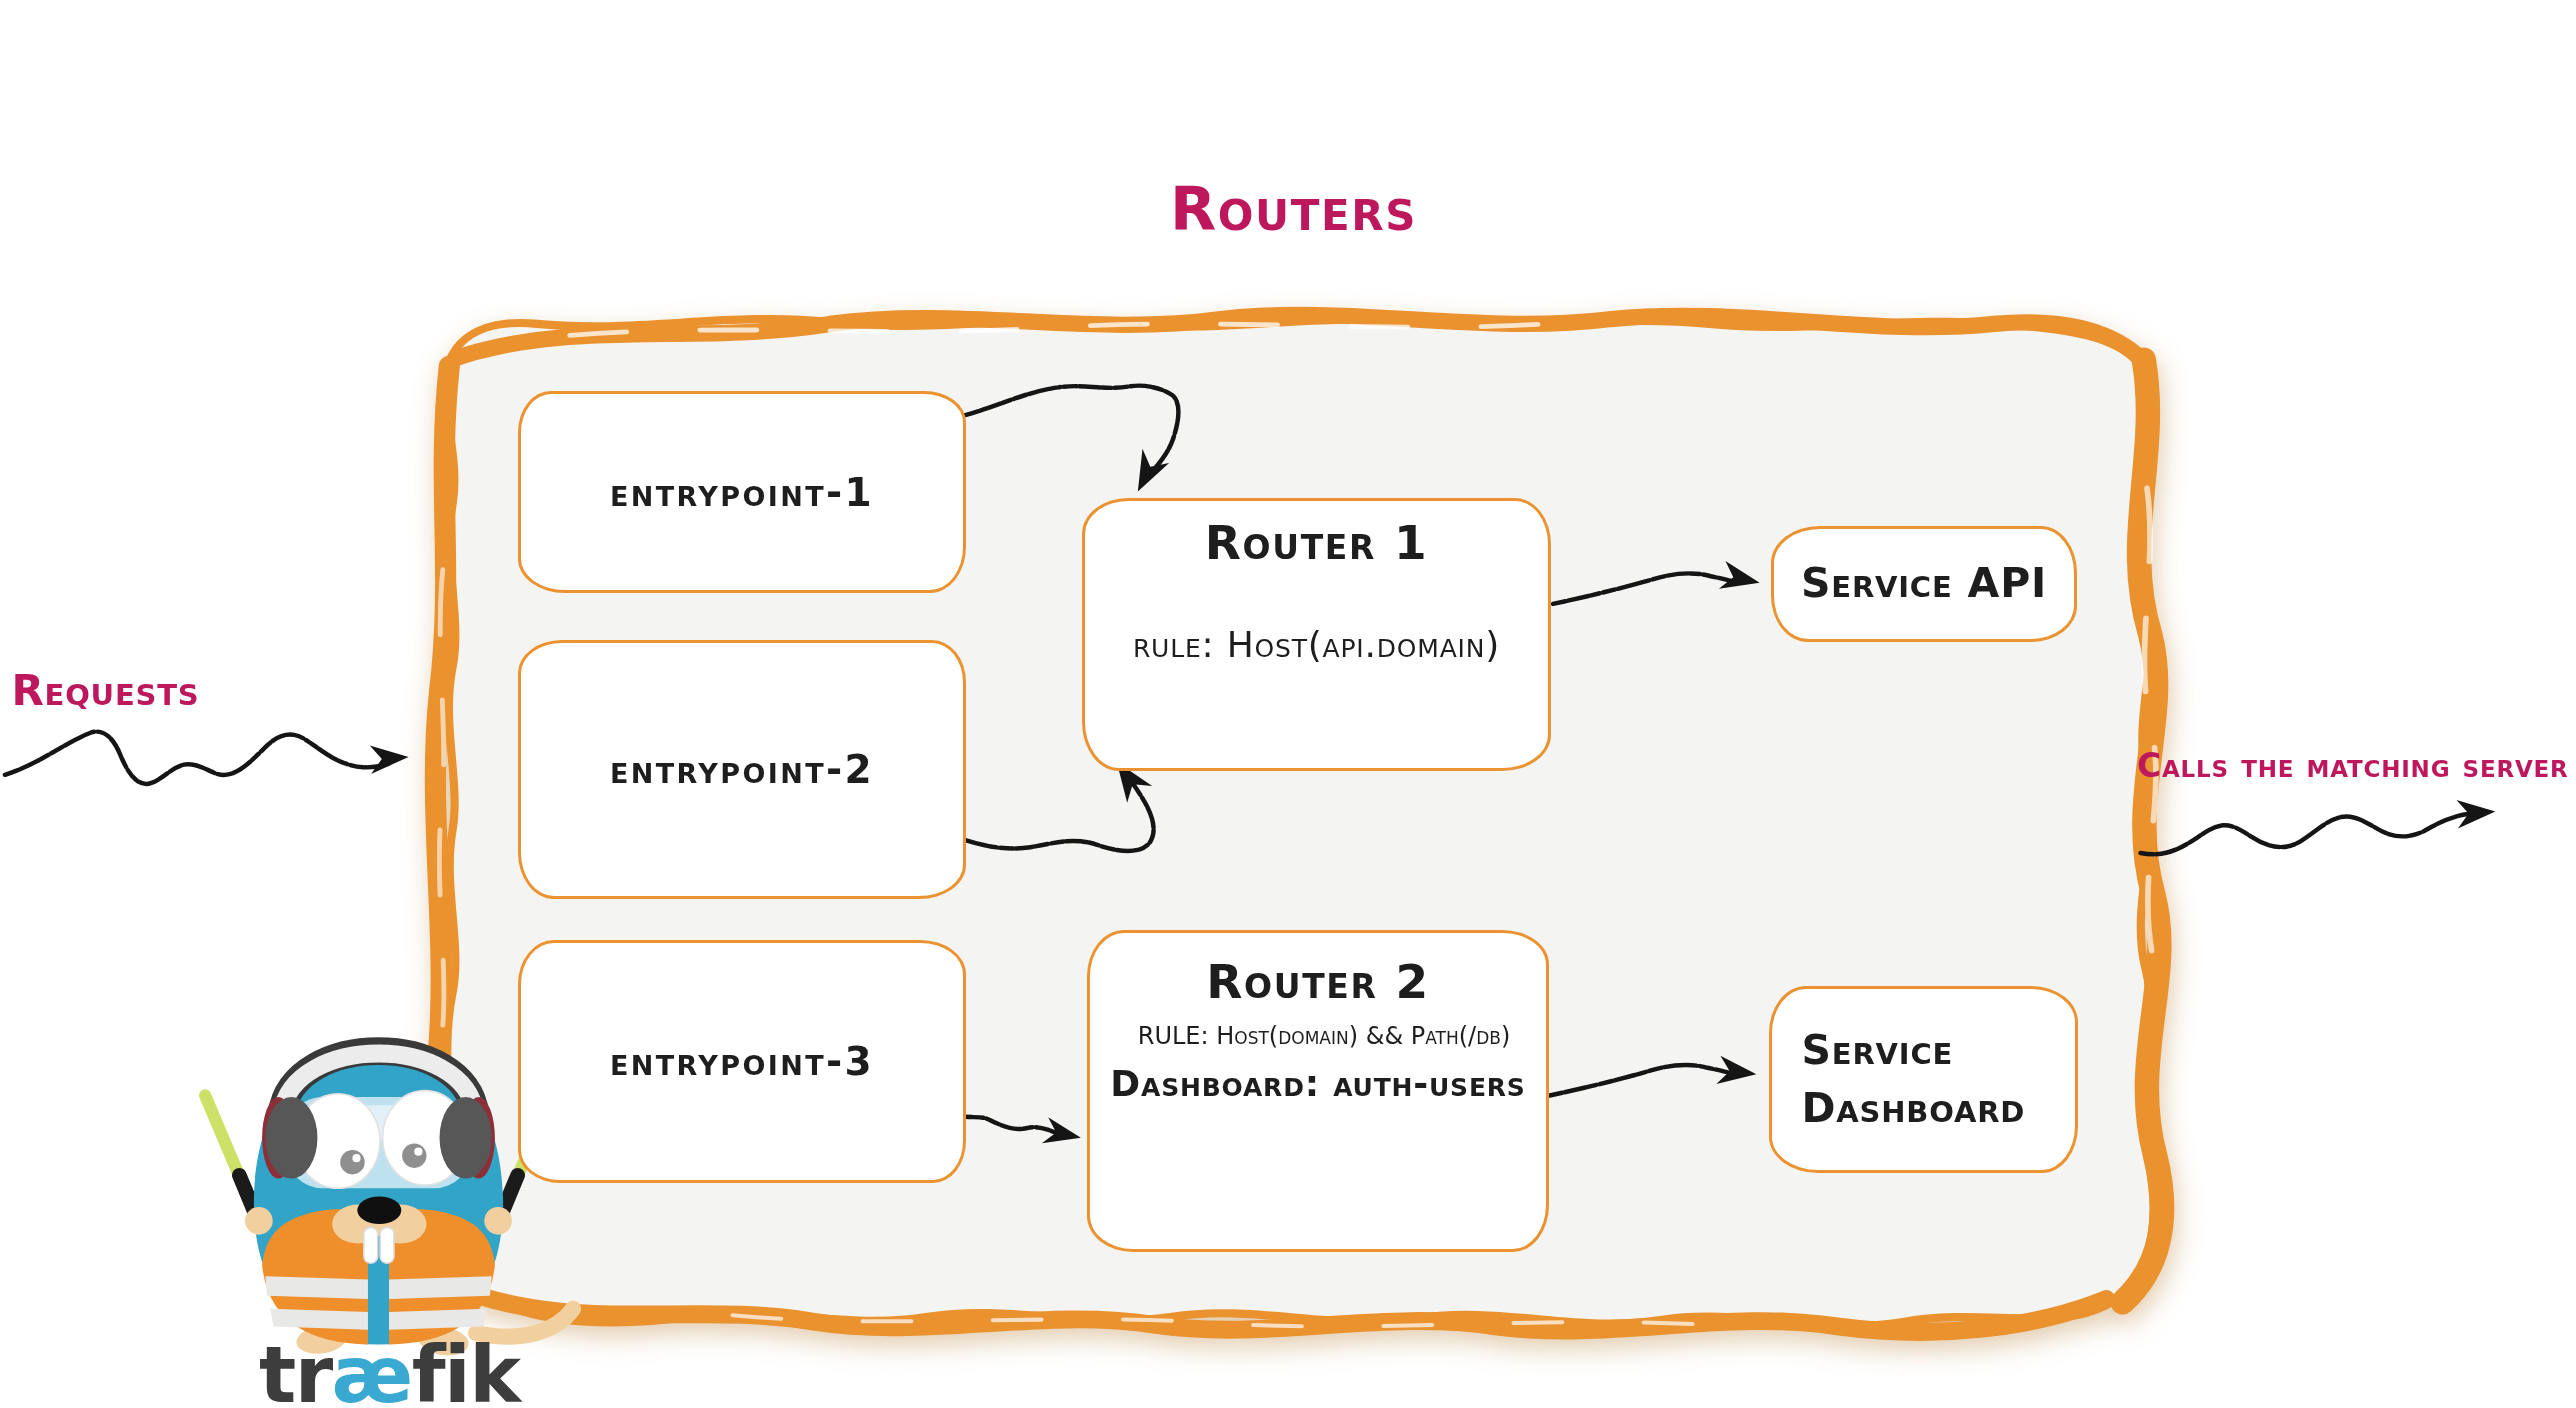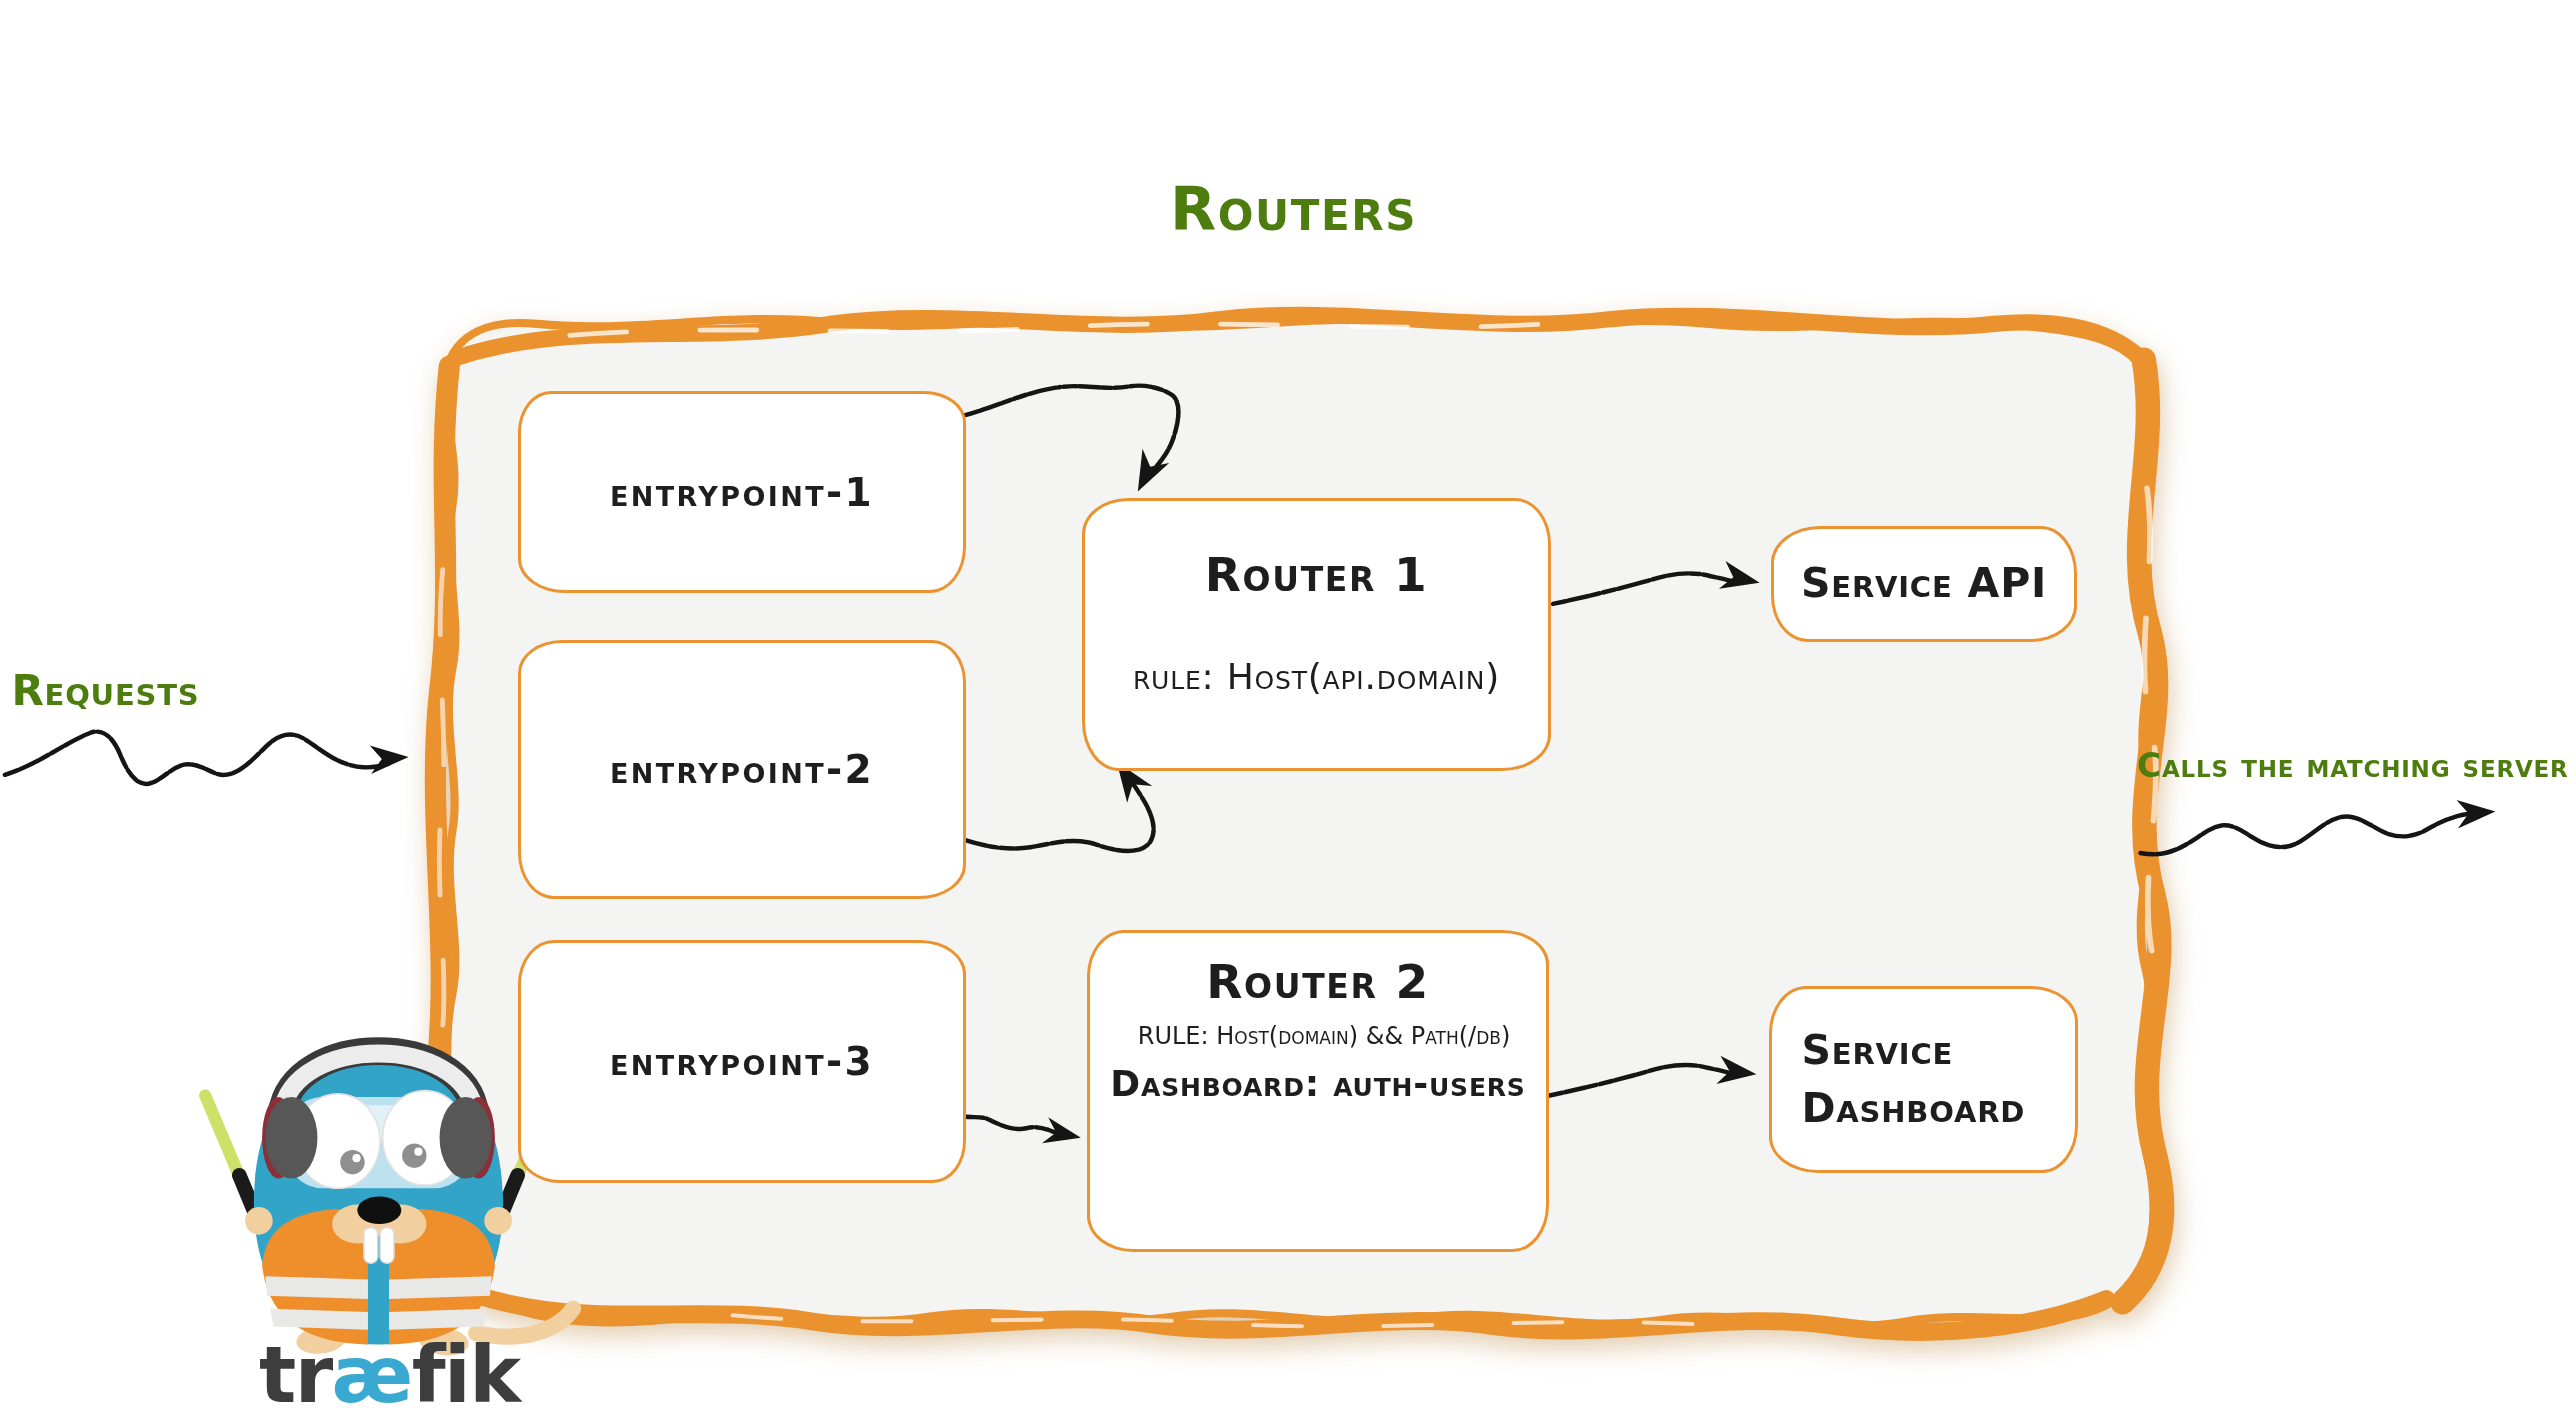--- a/index.html
+++ b/index.html
@@ -1,35 +1,35 @@
 <!DOCTYPE html>
 <html style="font-size:13px"><head>
 <meta charset="utf-8">
 <style>
   html,body{margin:0;padding:0;background:#ffffff;}
   .stage{
     position:relative;width:2576px;height:1408px;background:#ffffff;overflow:hidden;
     font-family:"DejaVu Sans",sans-serif;color:#1e1e1e;
   }
   .layer{position:absolute;left:0;top:0;}
-  .label{position:absolute;font-variant:small-caps;white-space:nowrap;color:#4d7c0f;}
+  .label{position:absolute;font-variant:small-caps;white-space:nowrap;color:#be185d;}
   .diagram-title{left:1139px;top:174px;width:309px;text-align:center;font-size:60px;font-weight:600;letter-spacing:1.6px;}
   .side-label{font-size:42px;font-weight:600;letter-spacing:0.8px;}
   .requests-label{left:11.4px;top:666px;}
   .calls-label{left:2137px;top:746px;font-size:33px;}
   .node{
     position:absolute;background:#ffffff;border:3.3px solid #ea9330;
     display:flex;flex-direction:column;align-items:center;justify-content:center;
     font-variant:small-caps;box-sizing:border-box;
   }
   .ep{font-size:39px;font-weight:600;letter-spacing:2.4px;}
   .ep1{left:518px;top:391px;width:448px;height:202px;border-radius:33px 42px 36px 47px / 41px 31px 46px 34px;}
   .ep2{left:518px;top:640px;width:448px;height:259px;border-radius:44px 34px 47px 36px / 33px 42px 34px 46px;}
   .ep3{left:518px;top:940px;width:448px;height:243px;border-radius:36px 46px 33px 42px / 44px 34px 42px 33px;}
-  .router1{left:1082px;top:498px;width:469px;height:273px;justify-content:flex-start;padding-top:46px;gap:54px;
+  .router1{left:1082px;top:498px;width:469px;height:273px;justify-content:flex-start;padding-top:14px;gap:54px;
     border-radius:46px 36px 49px 37px / 36px 46px 36px 49px;}
   .router2{left:1087px;top:930px;width:462px;height:322px;justify-content:flex-start;padding-top:21px;gap:13px;
     border-radius:37px 47px 36px 46px / 46px 34px 47px 36px;}
   .router-name{font-size:47px;font-weight:600;letter-spacing:1.6px;}
   .rule-line{font-size:36px;font-weight:400;letter-spacing:0.8px;}
   .rule-line-2{font-size:24px;font-weight:500;margin-left:12px;}
   .mw-line{font-size:36px;font-weight:600;letter-spacing:0.8px;}
   .service{font-size:41px;font-weight:600;letter-spacing:0.8px;line-height:1.4;}
   .svc-api{left:1771px;top:526px;width:306px;height:116px;border-radius:49px 36px 46px 37px / 37px 47px 36px 46px;}
   .svc-dash{left:1769px;top:986px;width:309px;height:187px;border-radius:37px 47px 36px 49px / 47px 36px 47px 36px;}

